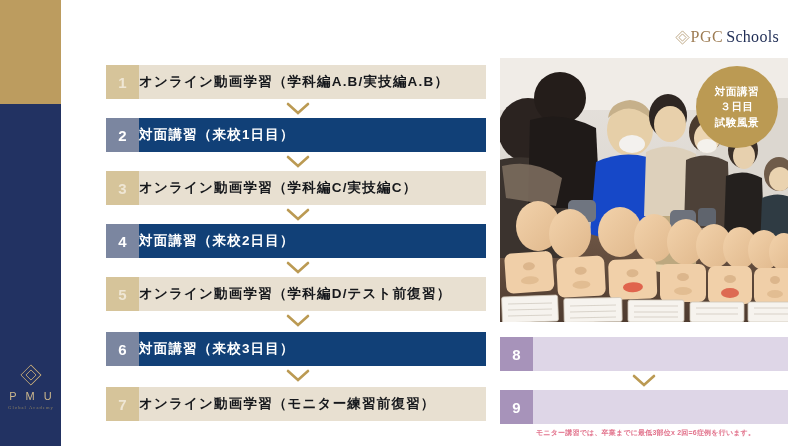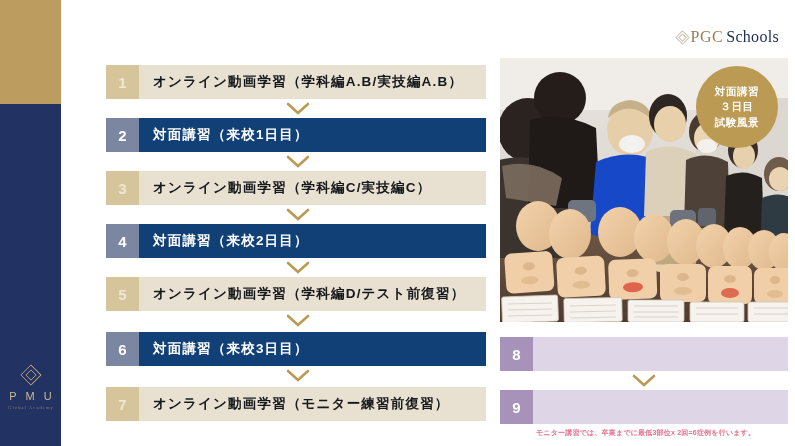--- a/index.html
+++ b/index.html
@@ -31,21 +31,21 @@
   .brand-mark{width:17px;height:17px;}
   .brand-pgc{font-family:"Liberation Serif","DejaVu Serif",serif;font-size:16px;
              color:#9c7b52;letter-spacing:.5px;}
   .brand-schools{font-family:"Liberation Serif","DejaVu Serif",serif;font-size:16px;
                  font-weight:400;color:#1f2d55;letter-spacing:.3px;margin-left:3px;}
 
   
   .row{position:absolute;display:flex;align-items:stretch;height:34px;}
   .row .num{width:33px;display:flex;align-items:center;justify-content:center;
             font-size:15px;font-weight:700;color:#ffffff;line-height:1;}
-  .row .txt{flex:1;display:flex;align-items:center;padding-left:14px;
+  .row .txt{flex:1;display:flex;align-items:center;
             font-size:13.5px;font-weight:700;letter-spacing:1.2px;line-height:1;}
 
   
   .beige .num{background:#d6c49a;color:#efe6d4;}
   .beige{background:#e8e0d1;}
   .beige .txt{color:#16181c;}
 
   
   .navy{background:#114077;}
   .navy .num{background:#7b86a0;color:#ffffff;}

